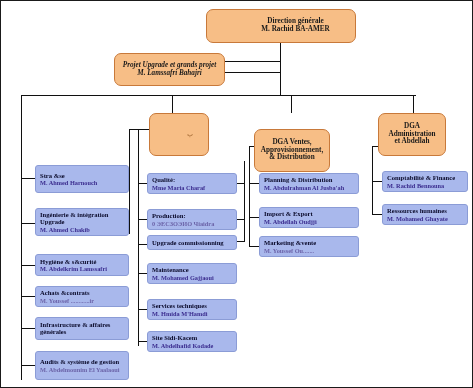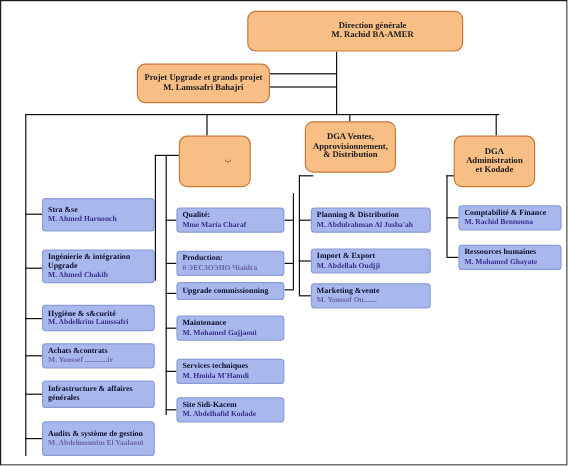--- a/index.html
+++ b/index.html
@@ -131,44 +131,44 @@
   <div class="ln h" style="left:248px; top:145px; width:12px;"></div>
   <div class="ln h" style="left:248px; top:182px; width:10px;"></div>
   <div class="ln h" style="left:248px; top:216px; width:10px;"></div>
   <div class="ln h" style="left:248px; top:245px; width:10px;"></div>
 
   <div class="ln v" style="left:371px; top:145px; height:68px;"></div>
   <div class="ln h" style="left:371px; top:145px; width:12px;"></div>
   <div class="ln h" style="left:371px; top:180px; width:10px;"></div>
   <div class="ln h" style="left:371px; top:213px; width:10px;"></div>
 
-  <div class="node orange" style="left:205px; top:8px; width:180px; height:34px;padding-left:32px;">
+  <div class="node orange" style="left:205px; top:8px; width:150px; height:34px;padding-left:32px;">
     <span class="line">Direction générale</span>
     <span class="line">M. Rachid BA-AMER</span>
   </div>
 
-  <div class="node orange" style="left:113px; top:52px; width:111px; height:33px;">
+  <div class="node orange" style="left:113px; top:52px; width:111px; height:33px;font-style:italic;">
     <span class="line">Projet Upgrade et grands projet</span>
     <span class="line">M. Lamssafri Bahajri</span>
   </div>
 
   <div class="node orange empty-box" style="left:148px; top:112px; width:60px; height:43px; justify-content:center;">
     <span class="ghost">ب</span>
   </div>
 
-  <div class="node orange" style="left:253px; top:100px; width:76px; height:43px;">
+  <div class="node orange" style="left:253px; top:128px; width:76px; height:43px;">
     <span class="line">DGA Ventes,</span>
     <span class="line">Approvisionnement,</span>
     <span class="line">&amp; Distribution</span>
   </div>
 
   <div class="node orange" style="left:377px; top:112px; width:68px; height:43px;">
     <span class="line">DGA</span>
     <span class="line">Administration</span>
-    <span class="line">et Kodade</span>
+    <span class="line">et Abdellah</span>
   </div>
 
   <div class="node blue" style="left:34px; top:164px; width:94px; height:28px;">
     <span class="title">Stra
 &amp;se</span>
     <span class="person">M. Ahmed Harnouch</span>
   </div>
   <div class="node blue" style="left:34px; top:207px; width:94px; height:28px;">
     <span class="title">Ingénierie &amp; intégration Upgrade</span>
     <span class="person">M. Ahmed Chakib</span>

